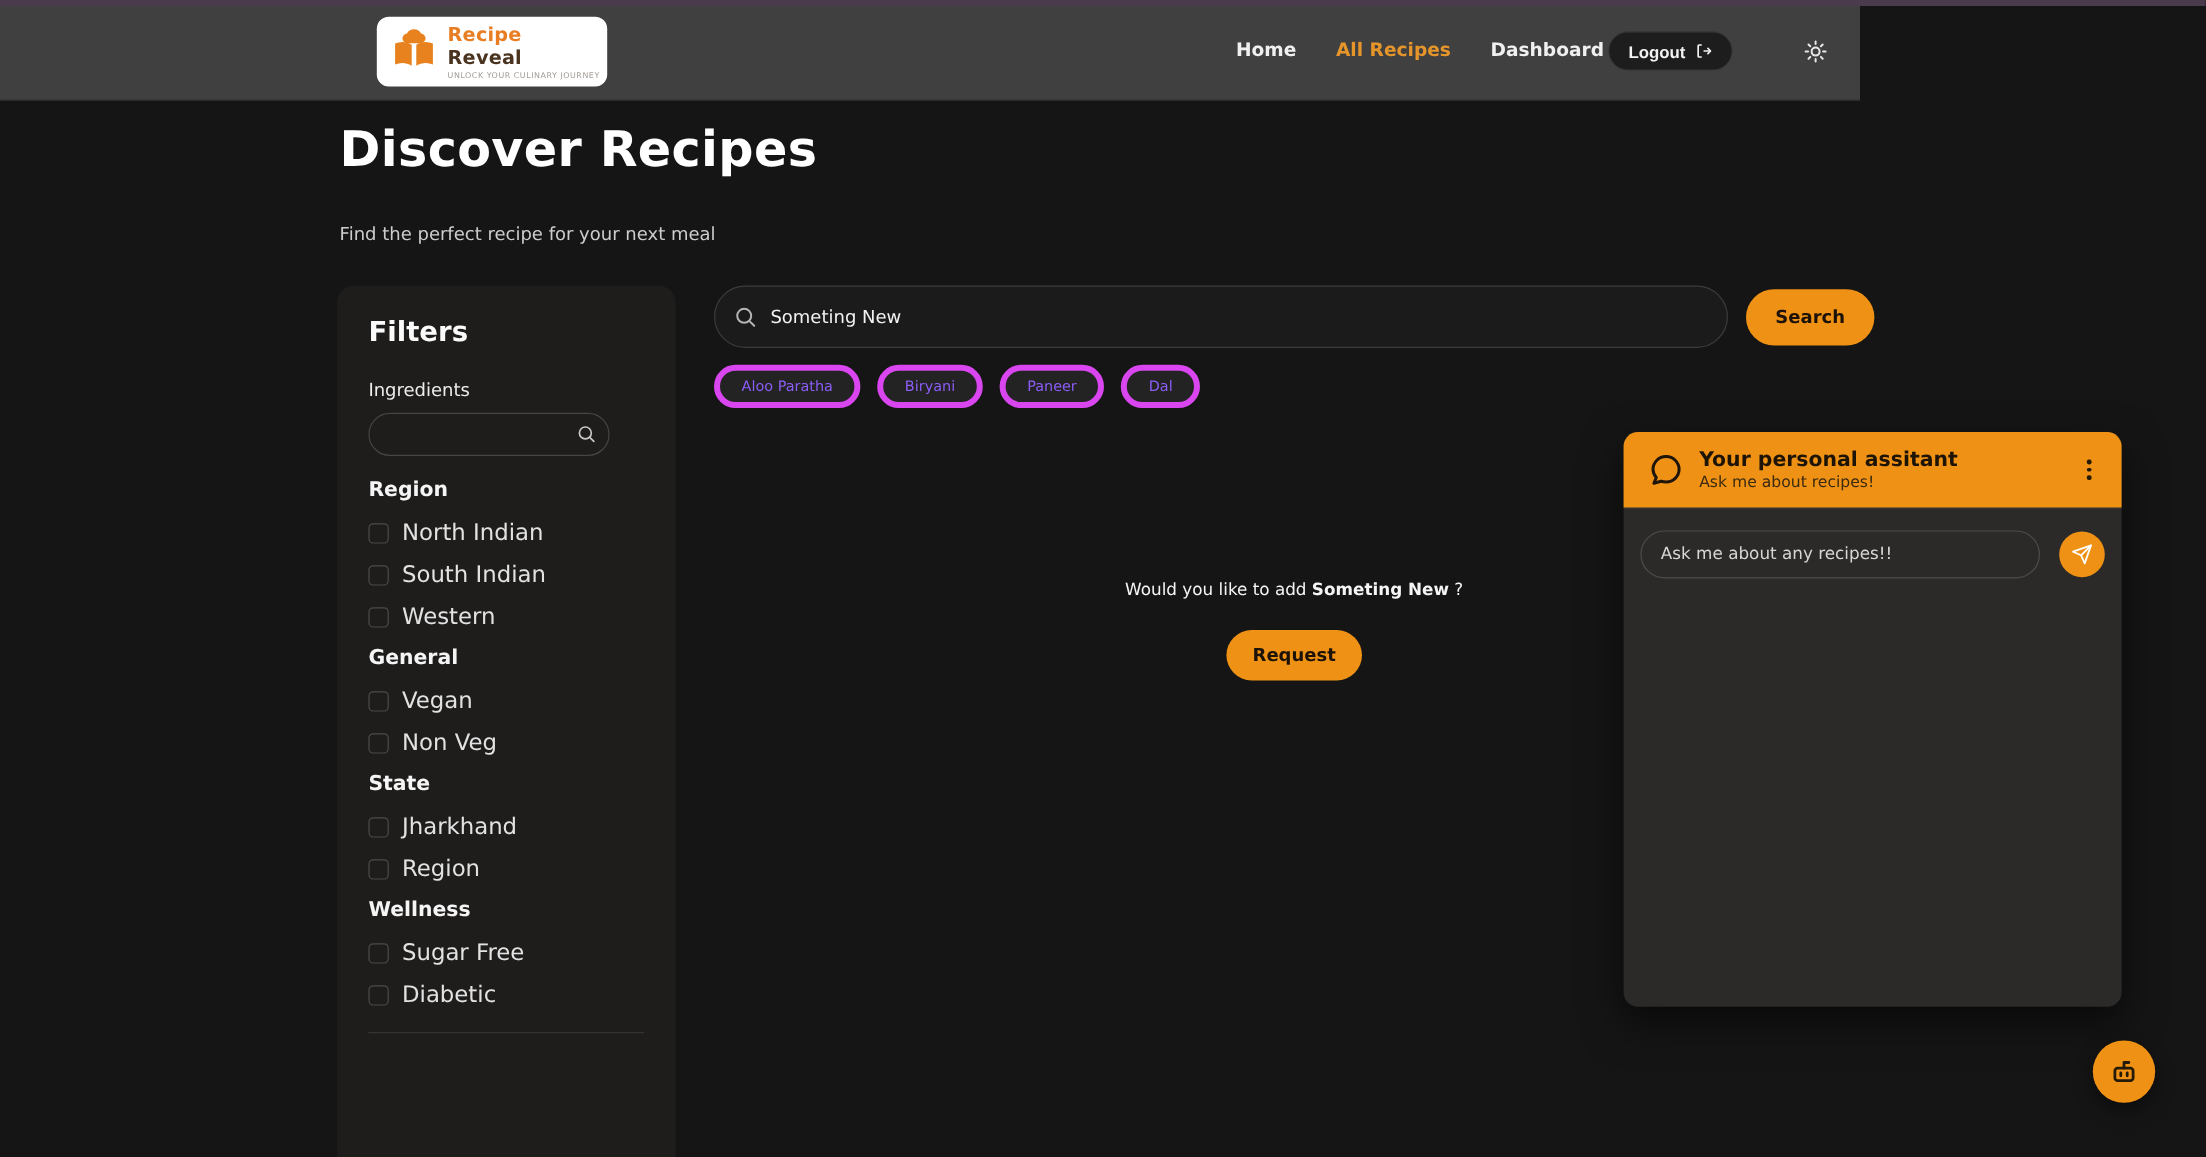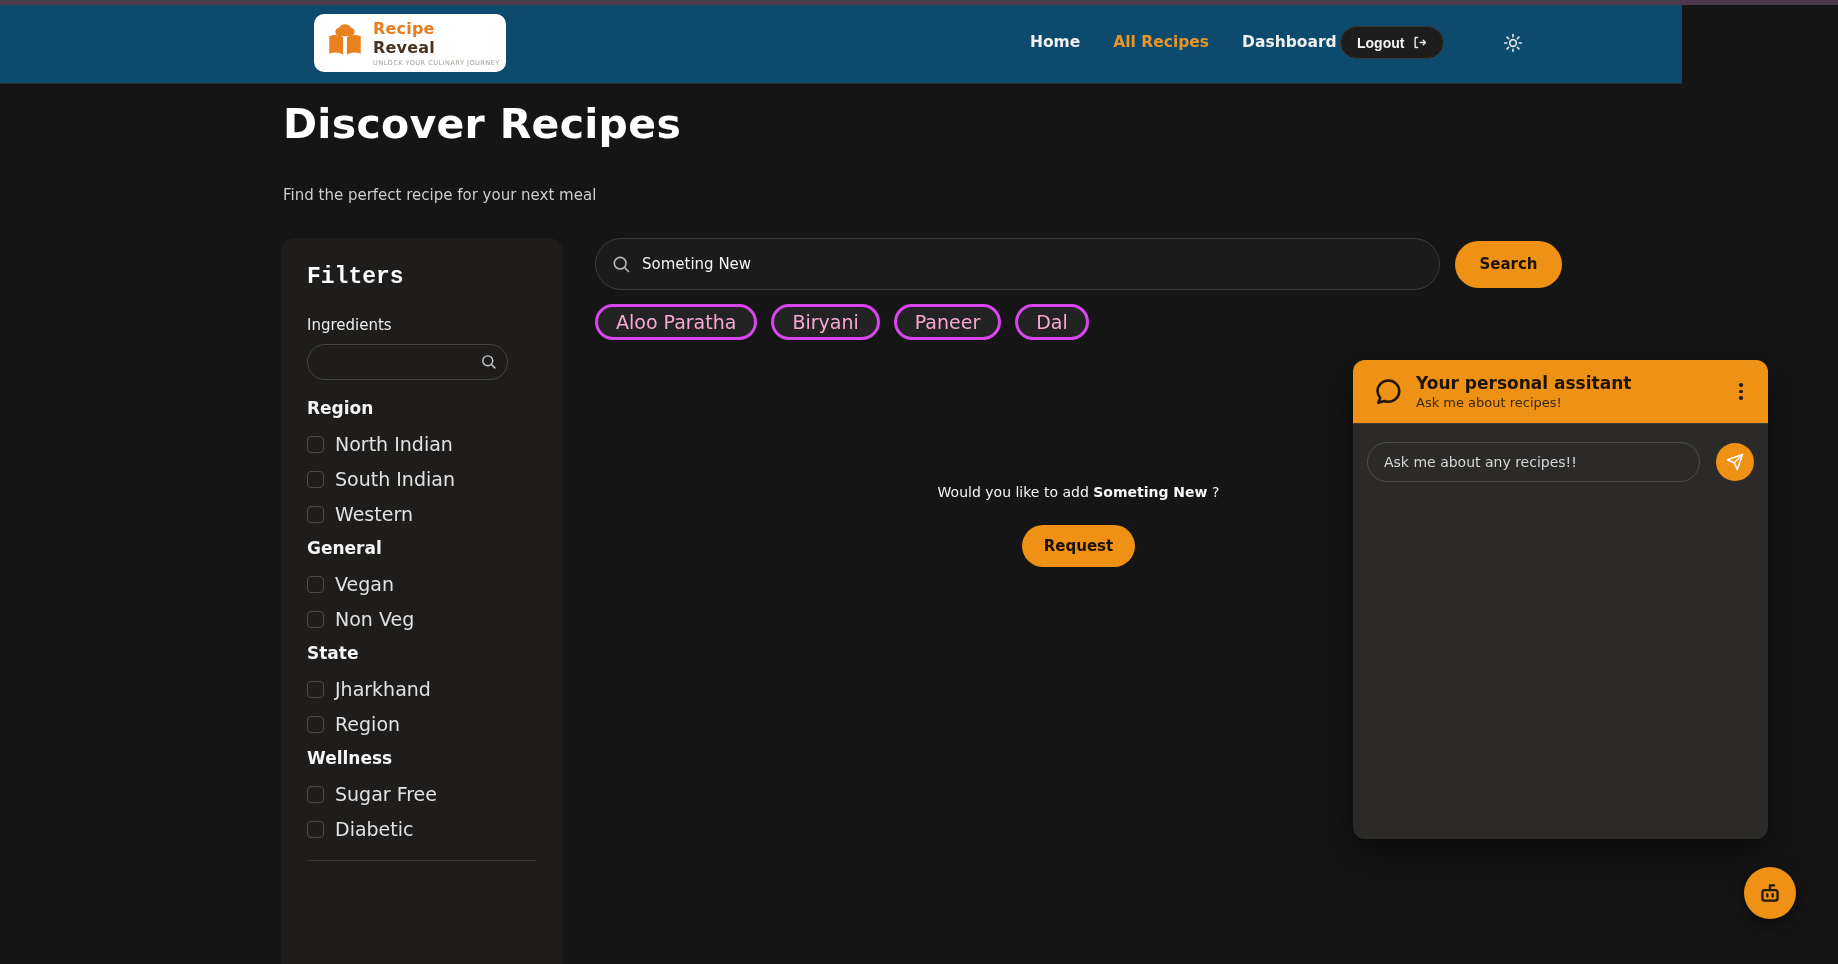--- a/index.html
+++ b/index.html
@@ -2,21 +2,21 @@
 <html><head>
 <meta charset="utf-8">
 <style>
   * { margin:0; padding:0; box-sizing:border-box; }
   html,body { width:1838px; height:964px; overflow:hidden; background:#151515;
     font-family:"DejaVu Sans","Liberation Sans",sans-serif; color:#eee; }
 
   .top-strip { position:absolute; left:0; top:0; width:1838px; height:5px; background:#4a3a4c; z-index:50; }
 
   
-  .header { position:absolute; left:0; top:0; width:1682px; height:84px; background:#0c4a6e;
+  .header { position:absolute; left:0; top:0; width:1550px; height:84px; background:#404040;
     border-bottom:1px solid #2b2b2b; z-index:10;padding-left:20px; }
   .logo-card { position:absolute; left:314px; top:14px; width:192px; height:58px; background:#ffffff;
     border-radius:10px; display:flex; align-items:center; padding:0 12px 0 10px; gap:7px; }
   .logo-text-main { font-size:16px; font-weight:700; line-height:1.1; letter-spacing:.2px; }
   .logo-text-main .p1 { color:#e87d22; }
   .logo-text-main .p2 { color:#4a3420; }
   .logo-tagline { font-size:6.6px; color:#a39b94; letter-spacing:.45px; margin-top:2px; white-space:nowrap; }
 
   .nav { position:absolute; left:1030px; top:0; height:84px; display:flex; align-items:center; gap:33px; }
   .nav-link { font-size:15.5px; font-weight:600; color:#f0f0f0; cursor:pointer; white-space:nowrap; }
@@ -27,21 +27,21 @@
     color:#f2f2f2; font-size:14px; font-weight:700; cursor:pointer; }
   .theme-toggle { position:absolute; left:1503px; top:33px; width:20px; height:20px; color:#e8e8e8; cursor:pointer; }
 
   
   .page-title { position:absolute; left:283px; top:100px; font-size:41px; font-weight:700; color:#fff; letter-spacing:.3px; }
   .page-subtitle { position:absolute; left:283px; top:186px; font-size:15px; color:#cdcdcd; }
 
   
   .filters-panel { position:absolute; left:281px; top:238px; width:282px; height:780px;
     background:#1e1d1c; border-radius:14px; padding:26px; }
-  .filters-title { font-size:23px; font-weight:600; color:#fafafa; margin-bottom:26px;font-family:Liberation Mono, monospace; }
+  .filters-title { font-size:23px; font-weight:600; color:#fafafa; margin-bottom:26px; }
   .ingredients-label { font-size:15px; color:#ececec; margin-bottom:10px; }
   .ing-search-wrap { position:relative; width:201px; height:36px; margin-bottom:18px; }
   .ing-search { width:100%; height:100%; background:transparent; border:1px solid #454545; border-radius:18px;
     color:#eee; font-size:14px; padding:0 34px 0 14px; outline:none; font-family:inherit; }
   .ing-search-icon { position:absolute; right:11px; top:9px; width:17px; height:17px; color:#c9c9c9; }
 
   .filter-section { margin-top:8px; }
   .filter-section-label { font-size:17px; font-weight:600; color:#f5f5f5; margin-bottom:15px; }
   .option-row { display:flex; align-items:center; gap:11px; margin-bottom:13px; cursor:pointer; }
   .checkbox { width:17px; height:17px; border:1.5px solid #4b4b4b; border-radius:4px; background:transparent; flex:none; }
@@ -53,21 +53,21 @@
   .search-row { display:flex; align-items:center; gap:15px; }
   .main-search-wrap { position:relative; width:845px; height:52px; }
   .main-search { width:100%; height:100%; background:#1b1b1b; border:1px solid #3c3c3c; border-radius:26px;
     color:#f2f2f2; font-size:15px; padding:0 20px 0 46px; outline:none; font-family:inherit; }
   .main-search-icon { position:absolute; left:16px; top:16px; width:20px; height:20px; color:#b5b5b5; }
   .search-btn { width:107px; height:47px; border:none; border-radius:24px; background:#ee9114;
     color:#1c1208; font-size:15px; font-weight:700; cursor:pointer; font-family:inherit; }
 
   .chips-row { display:flex; gap:14px; margin-top:14px; }
   .chip { height:36px; padding:0 18px; display:flex; align-items:center; background:#232323;
-    border:3px solid #d946ef; border-radius:18px; font-size:19px; color:#f9a8d4; cursor:pointer; white-space:nowrap; }
+    border:5px solid #d946ef; border-radius:18px; font-size:12px; color:#8b5cf6; cursor:pointer; white-space:nowrap; }
 
   .prompt { position:absolute; left:0; top:246px; width:967px; text-align:center; font-size:14px; color:#f5f5f5; }
   .prompt .term { font-weight:700; }
   .request-btn { position:absolute; left:427px; top:287px; width:113px; height:42px; border:none; border-radius:21px;
     background:#ee9114; color:#1c1208; font-size:15px; font-weight:700; cursor:pointer; font-family:inherit; }
 
   
   .chat-panel { position:absolute; left:1353px; top:360px; width:415px; height:479px; border-radius:12px;
     background:#2b2a28; box-shadow:0 14px 34px rgba(0,0,0,.55); z-index:20; display:flex; flex-direction:column; }
   .chat-header { height:63px; background:#ee9114; border-radius:12px 12px 0 0; display:flex; align-items:center;

